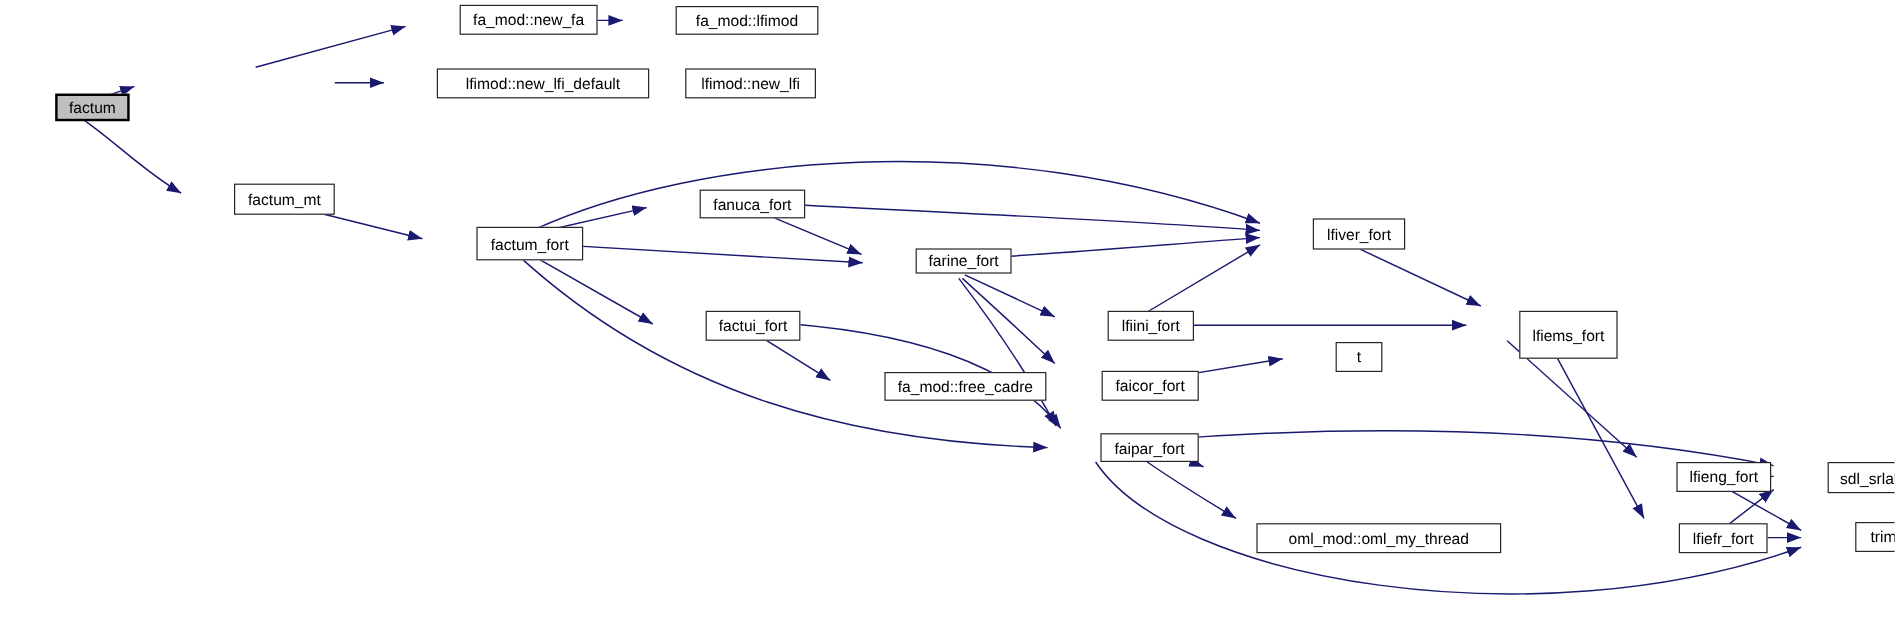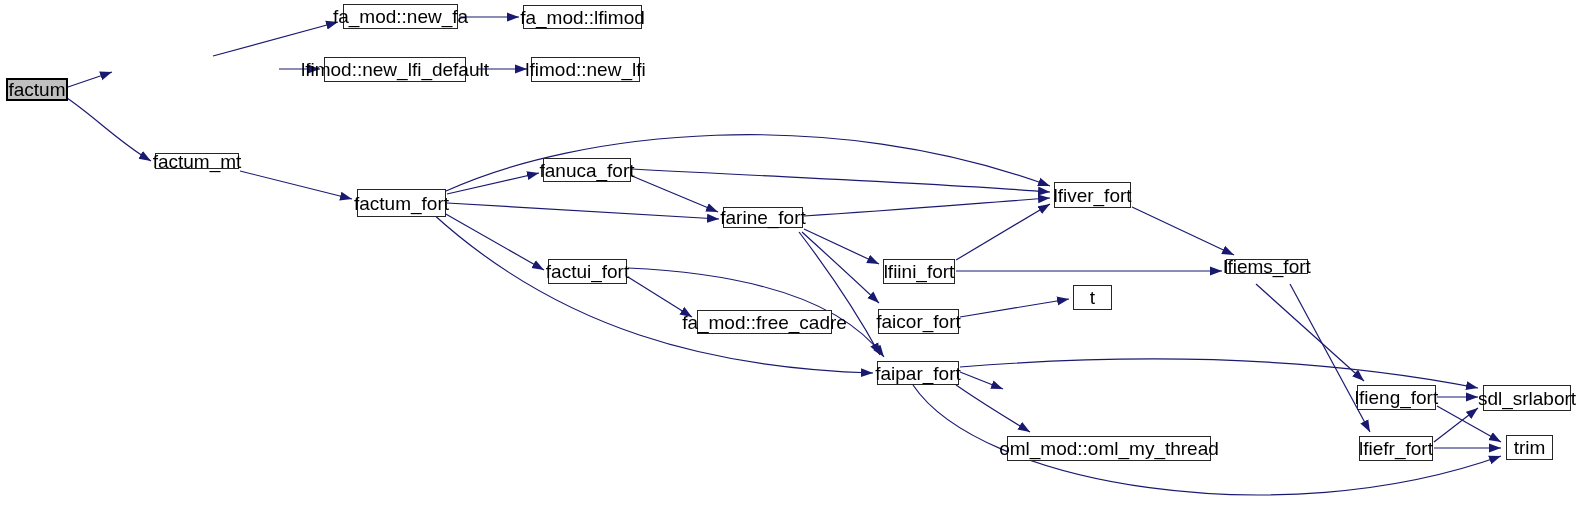--- a/index.html
+++ b/index.html
@@ -26,24 +26,25 @@
   #arrowhead path{fill:var(--edge,#191970);stroke:none;}
   .node{
     position:absolute;
     box-sizing:border-box;
     display:flex;
     align-items:center;
     justify-content:center;
     background:var(--node_fill,#fff);
     border:1.4px solid var(--node_border,#262626);
     color:var(--text,#000);
-    font-size:19px;
+    font-size:13px;
     line-height:1;
     white-space:nowrap;
     cursor:pointer;
+    margin-left:40px;
   }
   .node.highlight{
     background:var(--highlight_fill,#bfbfbf);
     border-color:#000;
     border-width:2px;
   }
 </style>
 </head>
 <body>
 
@@ -87,33 +88,33 @@
     <path class="edge" d="M 1290,284 L 1370,432" marker-end="url(#arrowhead)"></path>
     <path class="edge" d="M 1437,397 L 1478,397" marker-end="url(#arrowhead)"></path>
     <path class="edge" d="M 1437,406 L 1501,442" marker-end="url(#arrowhead)"></path>
     <path class="edge" d="M 1434,442 L 1478,408" marker-end="url(#arrowhead)"></path>
     <path class="edge" d="M 1434,448 L 1501,448" marker-end="url(#arrowhead)"></path>
   </svg>
 
   <div class="node highlight" style="left:6px;top:78px;width:62px;height:23px">factum</div>
   <div class="node" style="left:343px;top:4px;width:115px;height:25px">fa_mod::new_fa</div>
   <div class="node" style="left:523px;top:5px;width:119px;height:24px">fa_mod::lfimod</div>
-  <div class="node" style="left:324px;top:57px;width:142px;height:25px">lfimod::new_lfi_default</div>
+  <div class="node" style="left:324px;top:57px;width:177px;height:25px">lfimod::new_lfi_default</div>
   <div class="node" style="left:531px;top:57px;width:109px;height:25px">lfimod::new_lfi</div>
-  <div class="node" style="left:155px;top:153px;width:84px;height:16px">factum_mt</div>
+  <div class="node" style="left:155px;top:153px;width:84px;height:26px">factum_mt</div>
   <div class="node" style="left:357px;top:189px;width:89px;height:28px">factum_fort</div>
   <div class="node" style="left:543px;top:158px;width:88px;height:24px">fanuca_fort</div>
   <div class="node" style="left:723px;top:207px;width:80px;height:21px">farine_fort</div>
   <div class="node" style="left:548px;top:259px;width:79px;height:25px">factui_fort</div>
   <div class="node" style="left:697px;top:310px;width:135px;height:24px">fa_mod::free_cadre</div>
   <div class="node" style="left:883px;top:259px;width:72px;height:25px">lfiini_fort</div>
   <div class="node" style="left:878px;top:309px;width:81px;height:25px">faicor_fort</div>
   <div class="node" style="left:1073px;top:285px;width:39px;height:25px">t</div>
   <div class="node" style="left:877px;top:361px;width:82px;height:24px">faipar_fort</div>
   <div class="node" style="left:1007px;top:436px;width:204px;height:25px">oml_mod::oml_my_thread</div>
   <div class="node" style="left:1054px;top:182px;width:77px;height:26px">lfiver_fort</div>
-  <div class="node" style="left:1226px;top:259px;width:82px;height:15px">lfiems_fort</div>
+  <div class="node" style="left:1226px;top:259px;width:82px;height:40px">lfiems_fort</div>
   <div class="node" style="left:1357px;top:385px;width:79px;height:25px">lfieng_fort</div>
   <div class="node" style="left:1359px;top:436px;width:74px;height:25px">lfiefr_fort</div>
   <div class="node" style="left:1483px;top:385px;width:88px;height:26px">sdl_srlabort</div>
   <div class="node" style="left:1506px;top:435px;width:47px;height:25px">trim</div>
 
 </div>
 
 </body></html>

